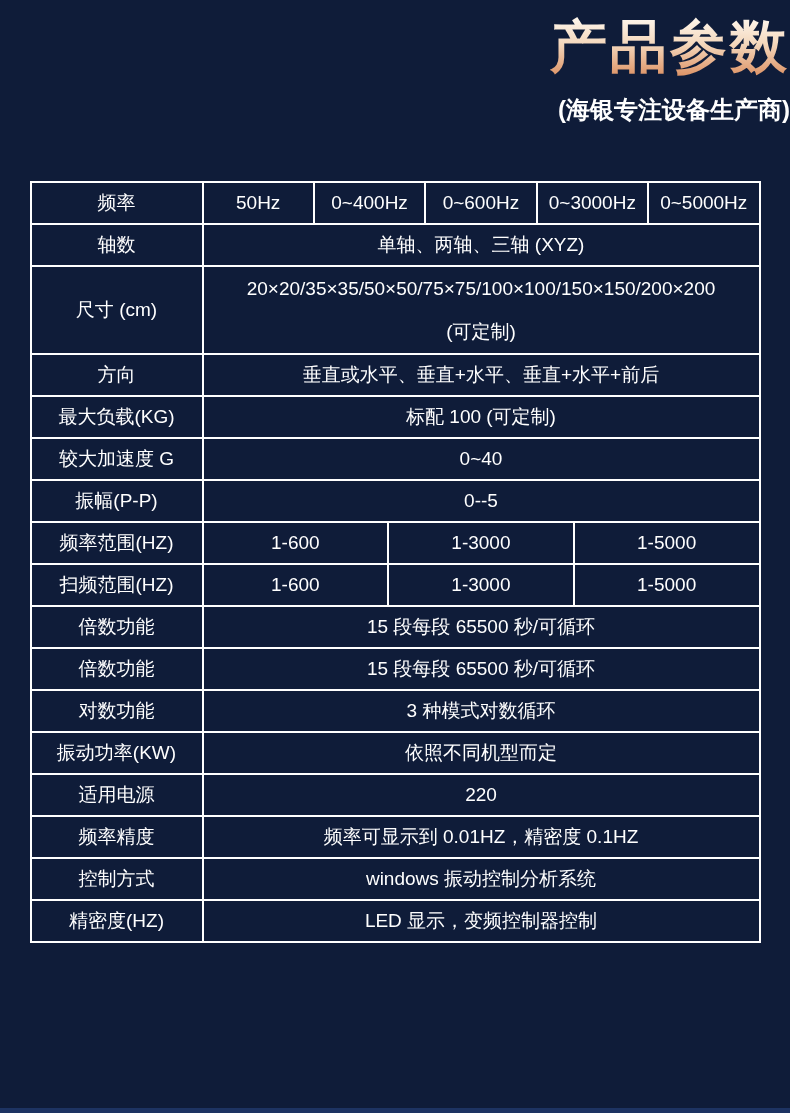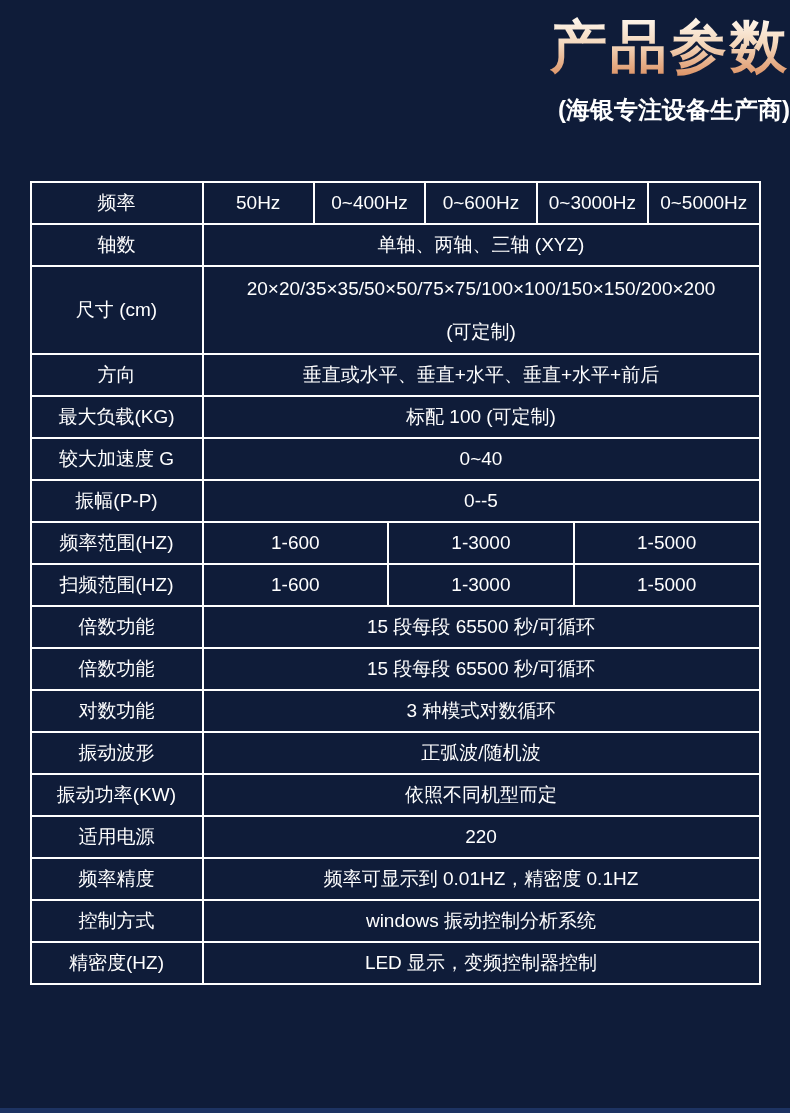--- a/index.html
+++ b/index.html
@@ -142,24 +142,20 @@
     </tr>
     <tr>
       <td>倍数功能</td>
       <td colspan="15">15 段每段 65500 秒/可循环</td>
     </tr>
     <tr>
       <td>对数功能</td>
       <td colspan="15">3 种模式对数循环</td>
     </tr>
     <tr>
-      <td>振动波形</td>
-      <td colspan="15">正弧波/随机波</td>
-    </tr>
-    <tr>
       <td>振动功率(KW)</td>
       <td colspan="15">依照不同机型而定</td>
     </tr>
     <tr>
       <td>适用电源</td>
       <td colspan="15">220</td>
     </tr>
     <tr>
       <td>频率精度</td>
       <td colspan="15">频率可显示到 0.01HZ，精密度 0.1HZ</td>

